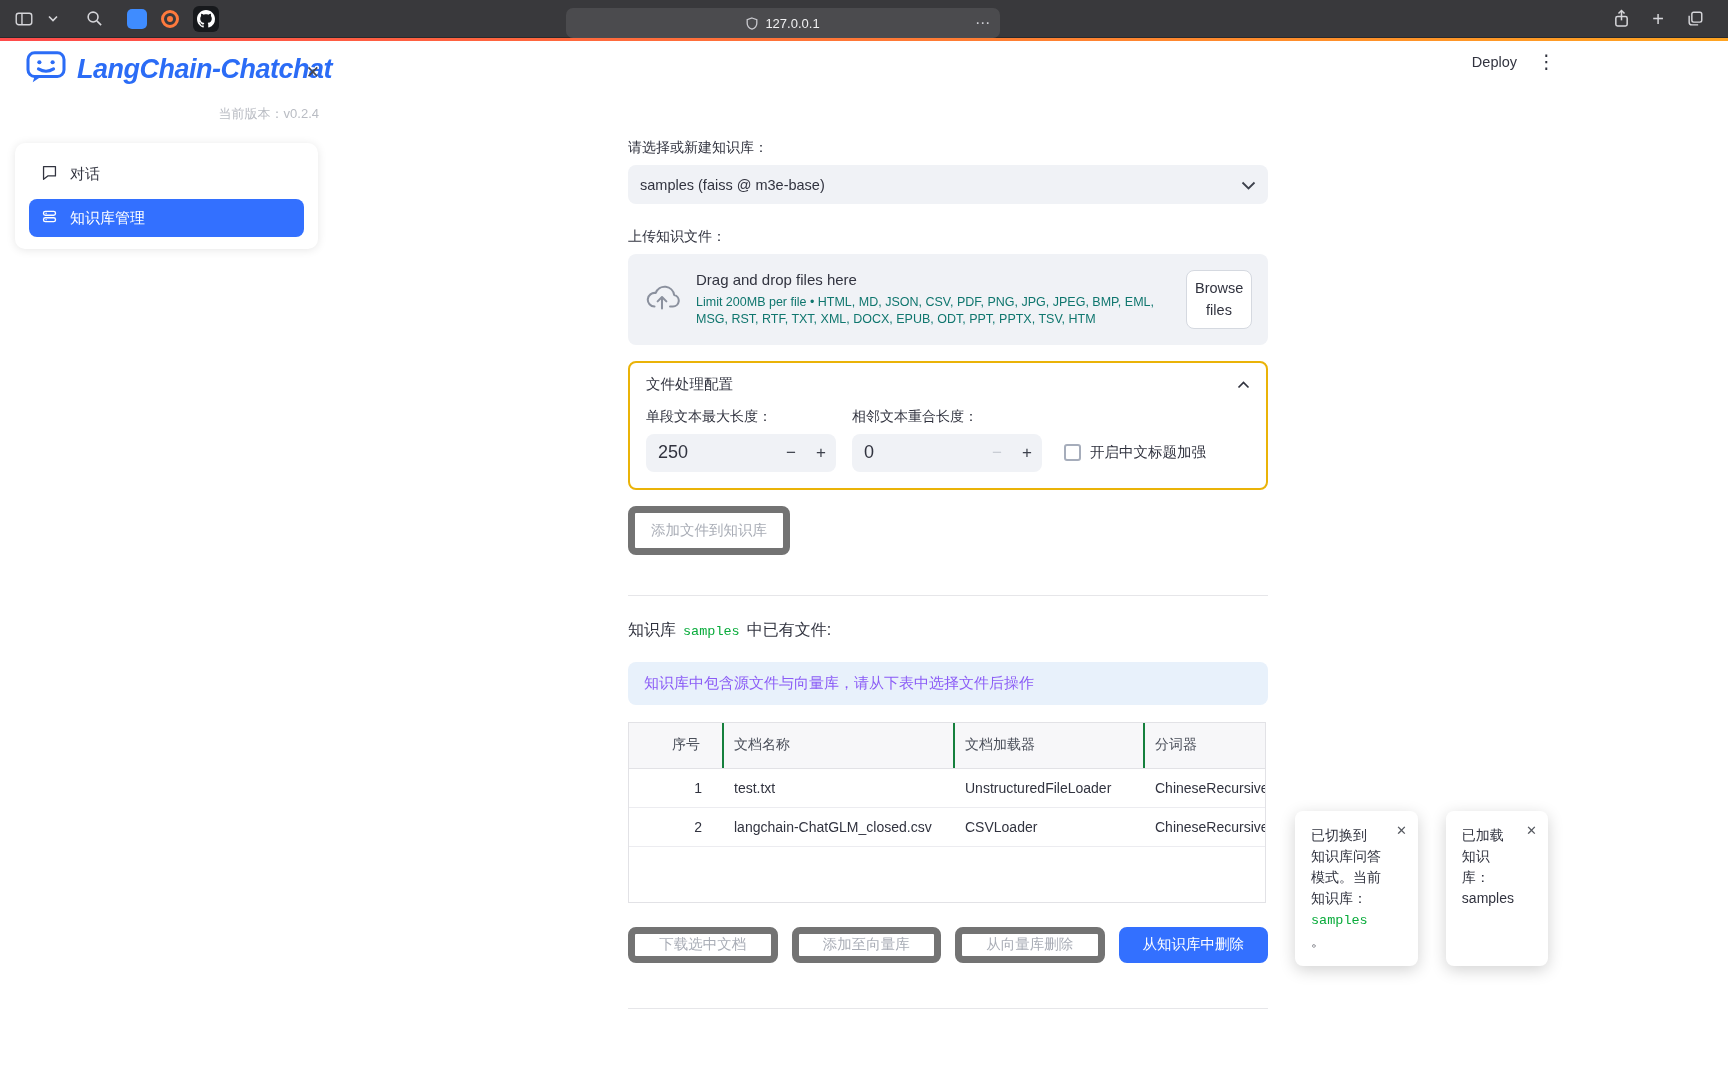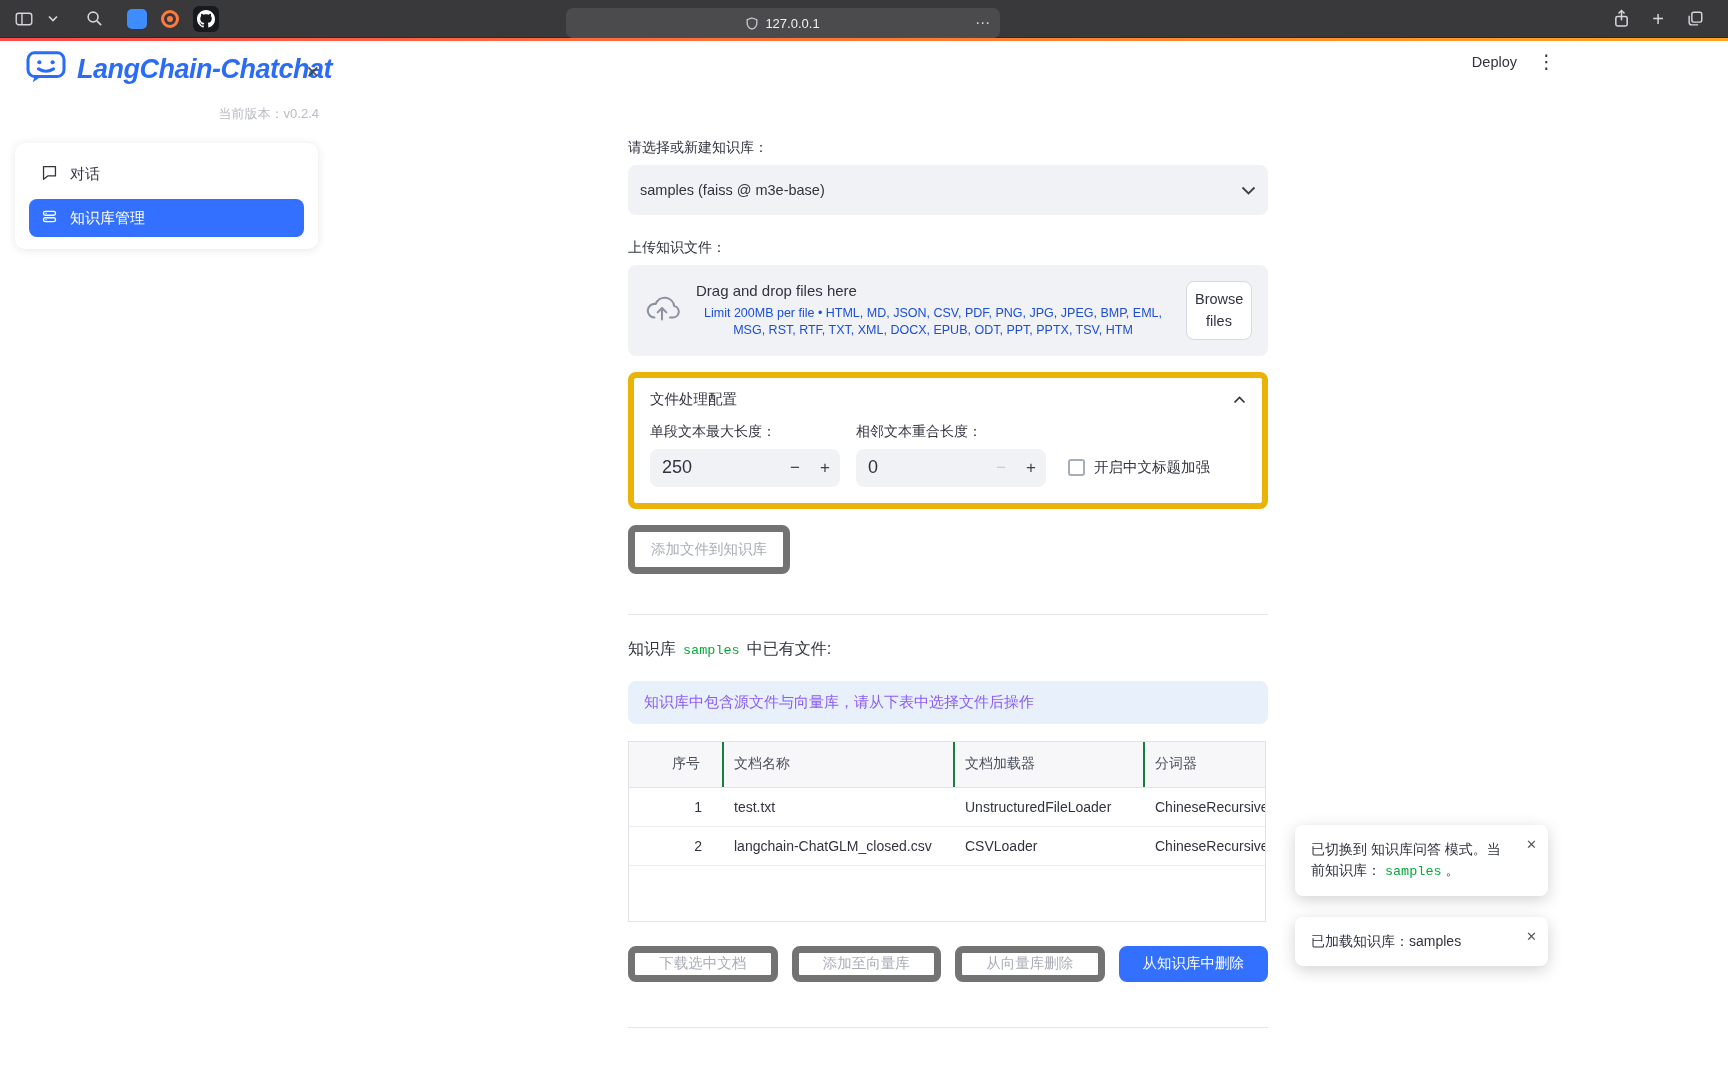--- a/index.html
+++ b/index.html
@@ -36,30 +36,30 @@
   
   .main { margin-left:333px; height:1031px; position:relative; background:#fff; }
   .topbar { position:absolute; top:11px; right:172px; display:flex; align-items:center; gap:20px; }
   .deploy { font-size:14.5px; color:#31333f; }
   .kebab { font-size:19px; color:#31333f; line-height:1; }
 
   .column { width:640px; margin-left:295px; padding-top:98px; }
   .w-label { font-size:14px; color:#31333f; margin-bottom:8px; }
   .mt24 { margin-top:24px; }
 
-  .selectbox { height:50px; background:#f0f2f6; border-radius:8px; display:flex; align-items:center; padding:0 12px; font-size:14.5px; color:#31333f; }
+  .selectbox { height:39px; background:#f0f2f6; border-radius:8px; display:flex; align-items:center; padding:0 12px; font-size:14.5px; color:#31333f; }
   .selectbox .chev { margin-left:auto; }
 
   .dropzone { margin-top:2px; background:#f0f2f6; border-radius:8px; padding:16px; display:flex; align-items:center; gap:16px; }
   .dz-text { flex:1; }
   .dz-title { font-size:15px; color:#31333f; margin-bottom:6px; }
-  .dz-limit { font-size:12.5px; color:#1d4ed8; line-height:1.35; max-width:484px;text-align:center; }
+  .dz-limit { font-size:12.5px; color:#0f766e; line-height:1.35; max-width:484px; }
   .browse-btn { width:66px; background:#fff; border:1px solid #d5d9e0; border-radius:8px; padding:6px 8px; font-size:14.5px; color:#31333f; text-align:center; line-height:1.55; }
 
-  .expander { margin-top:16px; border:6px solid #eab308; border-radius:8px; }
+  .expander { margin-top:16px; border:2px solid #eab308; border-radius:8px; }
   .exp-header { padding:12px 16px; display:flex; align-items:center; justify-content:space-between; font-size:14.5px; color:#31333f; }
   .exp-body { padding:2px 16px 16px; display:flex; gap:16px; }
   .field { width:190px; }
   .num-input { height:38px; background:#f0f2f6; border-radius:8px; display:flex; align-items:center; }
   .num-val { flex:1; padding-left:12px; font-size:18px; color:#31333f; }
   .step-btn { width:30px; text-align:center; font-size:17px; color:#3d414c; }
   .step-btn.disabled { color:#c7cbd3; }
   .chk-col { display:flex; align-items:center; gap:9px; height:38px; align-self:flex-end; padding-left:6px; }
   .chk-box { width:17px; height:17px; border:2px solid #a6adbb; border-radius:3px; background:#fff; flex:none; }
   .chk-label { font-size:14.5px; color:#31333f; white-space:nowrap; }
@@ -86,21 +86,21 @@
   .t-body-row { height:39px; border-bottom:1px solid #ececf0; }
 
   .actions { margin-top:24px; display:flex; gap:14px; }
   .actions .btn { flex:1; height:36px; }
   .actions .btn.secondary { color:#a9adb6; }
   .actions .btn.primary { background:#3370ff; border-color:#3370ff; color:#fff; }
 
   .bottom-divider { border:none; border-top:1px solid #e6e6e9; margin-top:45px; }
 
   
-  .toast-stack { position:fixed; right:180px; bottom:114px; width:253px; display:flex; flex-direction:column; gap:21px; z-index:10; }
+  .toast-stack { position:fixed; right:180px; bottom:114px; width:253px; display:flex; flex-direction:row; gap:28px; z-index:10; }
   .toast { position:relative; background:#fff; border-radius:8px; box-shadow:0 4px 16px rgba(0,0,0,0.18); padding:14px 34px 14px 16px; font-size:14px; line-height:1.5; color:#31333f; }
   .toast .toast-close { position:absolute; top:10px; right:11px; font-size:13px; color:#55585f; }
 </style>
 </head>
 <body>
 
 <div class="chrome">
   <div class="left">
     <span class="icon-btn">
       <svg width="20" height="18" viewBox="0 0 24 22" fill="none" stroke="currentColor" stroke-width="1.7">

